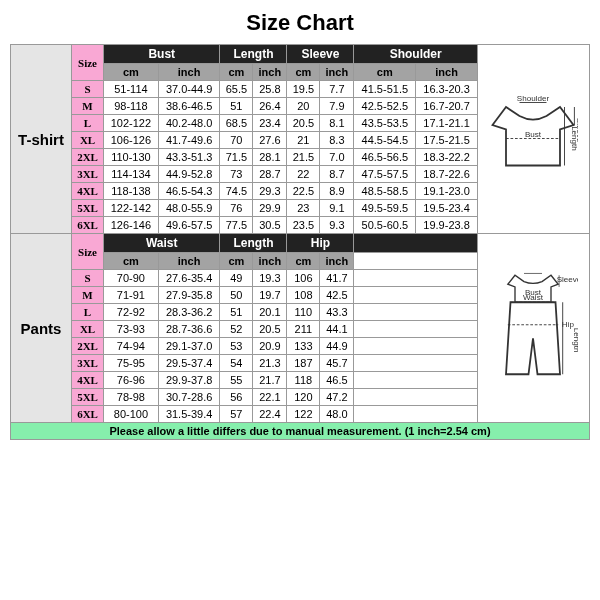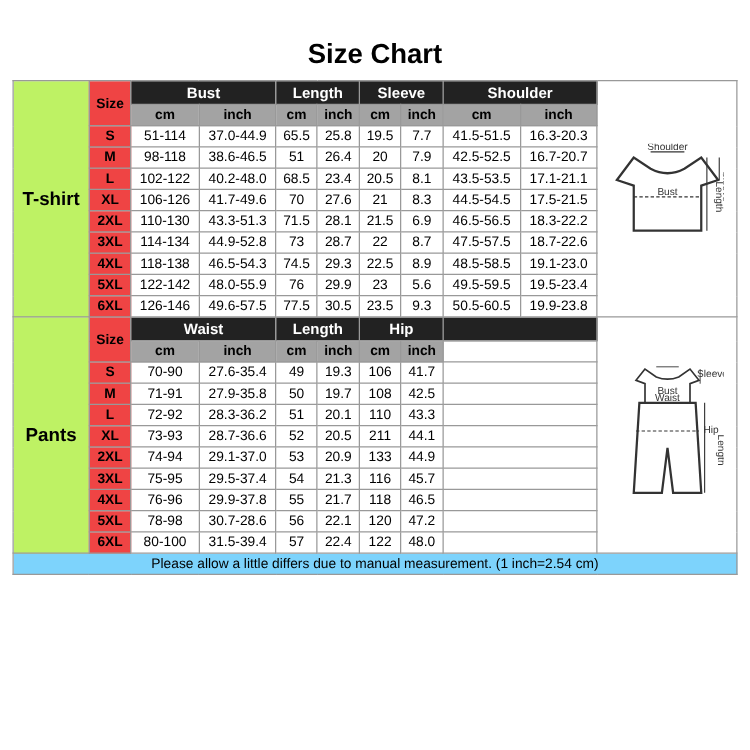--- a/index.html
+++ b/index.html
@@ -8,68 +8,68 @@
       background: #fff;
       width: 600px;
       min-height: 600px;
       padding: 10px;
     }
     h1 {
       text-align: center;
       font-size: 22px;
       font-weight: bold;
       margin-bottom: 8px;
-      margin-top: 20px;
     }
     .main-table {
       width: 100%;
       border-collapse: collapse;
       font-size: 11px;
     }
     .main-table td, .main-table th {
       border: 1px solid #999;
       text-align: center;
       padding: 2px 3px;
     }
     .section-label {
       font-size: 15px;
       font-weight: bold;
       text-align: center;
       vertical-align: middle;
-      background: #bef264;
+      background: #e5e5e5;
       border: 1px solid #999;
     }
     .header-group {
       background: #222;
       color: #fff;
       font-weight: bold;
       font-size: 12px;
     }
     .sub-header {
       background: #a3a3a3;
       font-weight: bold;
       font-size: 11px;
     }
     .size-col {
-      background: #ef4444;
-      font-weight: bold;
+      background: #f9a8d4;
+      font-weight: bold;
+      font-family: Liberation Serif, serif;
     }
     .diagram-cell {
       border: 1px solid #999;
       vertical-align: middle;
       text-align: center;
       padding: 4px;
     }
     .footer-note {
       font-size: 11px;
-      font-weight: normal;
+      font-weight: bold;
       text-align: center;
       border: 1px solid #999;
       padding: 4px;
-      background: #7dd3fc;
+      background: #86efac;
     }
     
     .tshirt-diagram {
       width: 90px;
       height: 85px;
     }
     .pants-diagram {
       width: 90px;
       height: 110px;
     }
@@ -167,21 +167,21 @@
       <td>44.5-54.5</td>
       <td>17.5-21.5</td>
     </tr>
     <tr>
       <td class="size-col">2XL</td>
       <td>110-130</td>
       <td>43.3-51.3</td>
       <td>71.5</td>
       <td>28.1</td>
       <td>21.5</td>
-      <td>6.9</td>
+      <td>7.0</td>
       <td>46.5-56.5</td>
       <td>18.3-22.2</td>
     </tr>
     <tr>
       <td class="size-col">3XL</td>
       <td>114-134</td>
       <td>44.9-52.8</td>
       <td>73</td>
       <td>28.7</td>
       <td>22</td>
@@ -200,21 +200,21 @@
       <td>48.5-58.5</td>
       <td>19.1-23.0</td>
     </tr>
     <tr>
       <td class="size-col">5XL</td>
       <td>122-142</td>
       <td>48.0-55.9</td>
       <td>76</td>
       <td>29.9</td>
       <td>23</td>
-      <td>5.6</td>
+      <td>9.1</td>
       <td>49.5-59.5</td>
       <td>19.5-23.4</td>
     </tr>
     <tr>
       <td class="size-col">6XL</td>
       <td>126-146</td>
       <td>49.6-57.5</td>
       <td>77.5</td>
       <td>30.5</td>
       <td>23.5</td>
@@ -315,21 +315,21 @@
       <td>133</td>
       <td>44.9</td>
       <td colspan="2"></td>
     </tr>
     <tr>
       <td class="size-col">3XL</td>
       <td>75-95</td>
       <td>29.5-37.4</td>
       <td>54</td>
       <td>21.3</td>
-      <td>116</td>
+      <td>187</td>
       <td>45.7</td>
       <td colspan="2"></td>
     </tr>
     <tr>
       <td class="size-col">4XL</td>
       <td>76-96</td>
       <td>29.9-37.8</td>
       <td>55</td>
       <td>21.7</td>
       <td>118</td>

